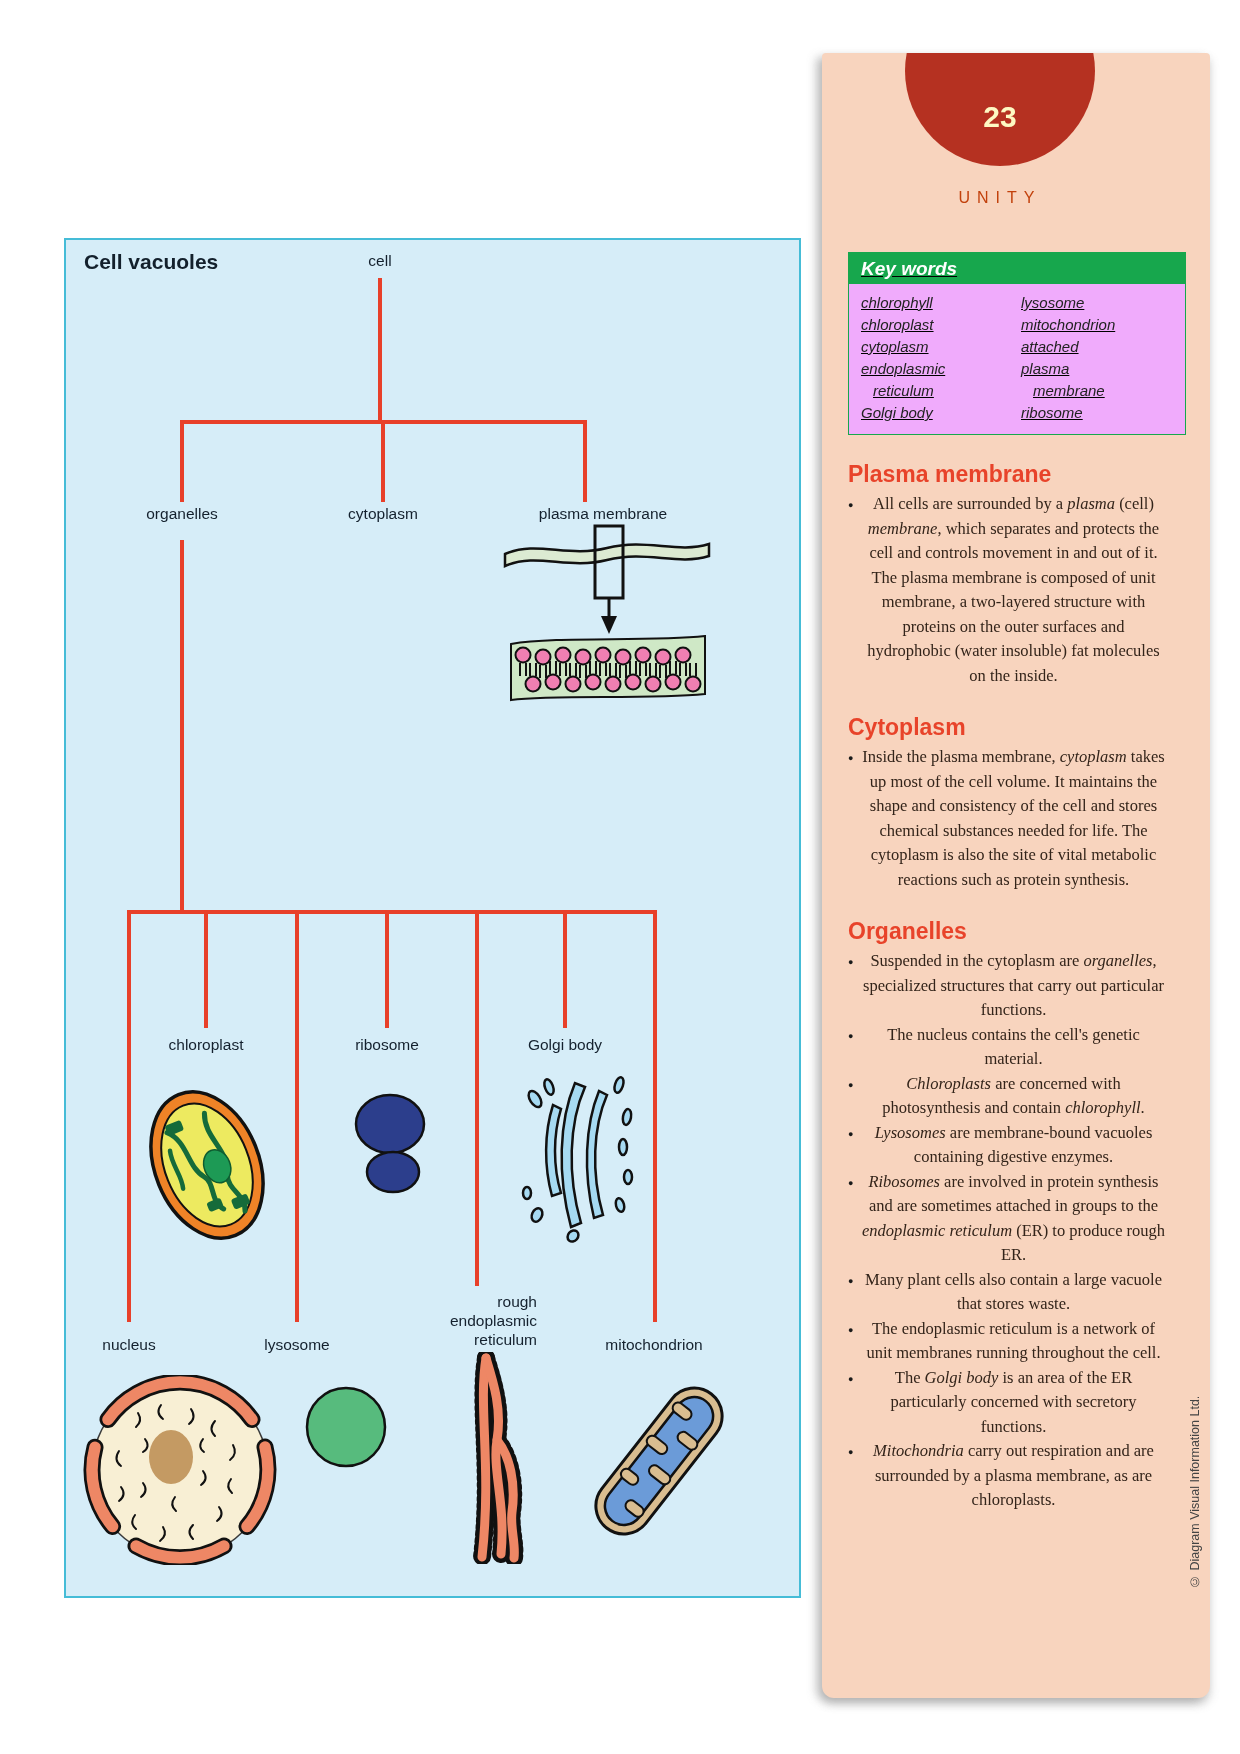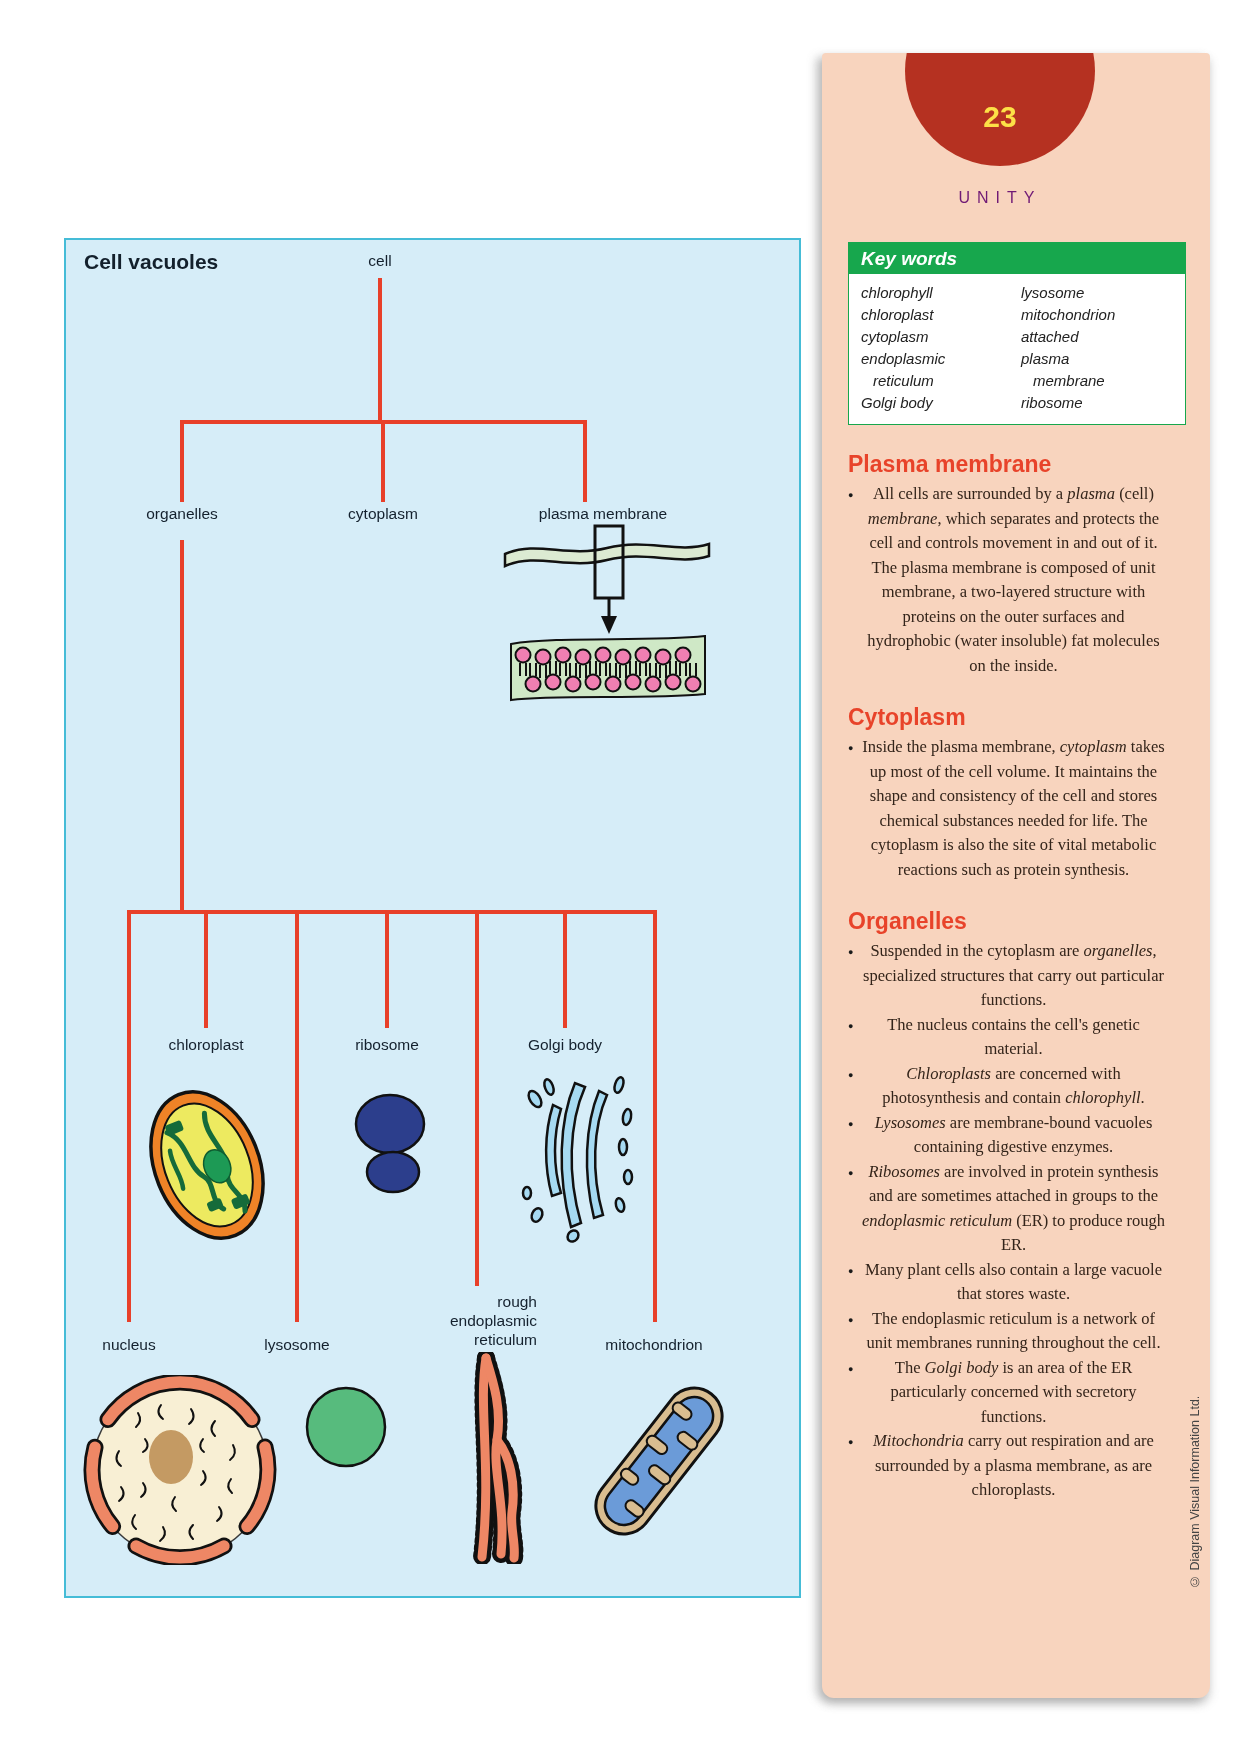--- a/index.html
+++ b/index.html
@@ -20,26 +20,26 @@
 
   .illus{position:absolute;}
 
   
   .sidebar{position:absolute;left:822px;top:53px;width:388px;height:1645px;background:#f8d4be;
            border-radius:4px 4px 12px 12px;overflow:hidden;
            box-shadow:-6px 4px 10px rgba(110,110,110,.35),0 6px 10px rgba(110,110,110,.3);}
   .sb-header{position:relative;height:185px;}
   .page-circle{position:absolute;left:83px;top:-77px;width:190px;height:190px;border-radius:50%;
                background:#b53121;}
-  .page-number{position:absolute;bottom:32px;left:0;width:100%;text-align:center;color:#fde047;
+  .page-number{position:absolute;bottom:32px;left:0;width:100%;text-align:center;color:#fef9c3;
                font-size:30px;font-weight:bold;}
   .unit-label{position:absolute;top:136px;left:0;width:356px;text-align:center;font-size:16px;
-              letter-spacing:7px;color:#701a75;}
-
-  .keywords-box{margin:4px 24px 0 26px;border:1.5px solid #17a74d;background:#ffffff;}
+              letter-spacing:7px;color:#c2410c;}
+
+  .keywords-box{margin:14px 24px 0 26px;border:1.5px solid #17a74d;background:#f0abfc;text-decoration:underline;}
   .keywords-header{background:#17a74d;color:#fff;font-size:19px;font-weight:bold;font-style:italic;
                    padding:4px 0 4px 12px;line-height:23px;}
   .keywords-cols{display:flex;padding:8px 4px 10px 12px;}
   .keywords-cols ul{list-style:none;margin:0;padding:0;flex:1;}
   .keywords-cols li{font-size:15px;font-style:italic;color:#222;line-height:22px;}
   .keywords-cols li.indent{padding-left:12px;}
 
   .sections{margin:0 44px 0 26px;}
   .sections h3{font-size:23px;font-weight:bold;color:#e8432a;margin:26px 0 4px 0;
                font-family:"Liberation Sans",sans-serif;}

